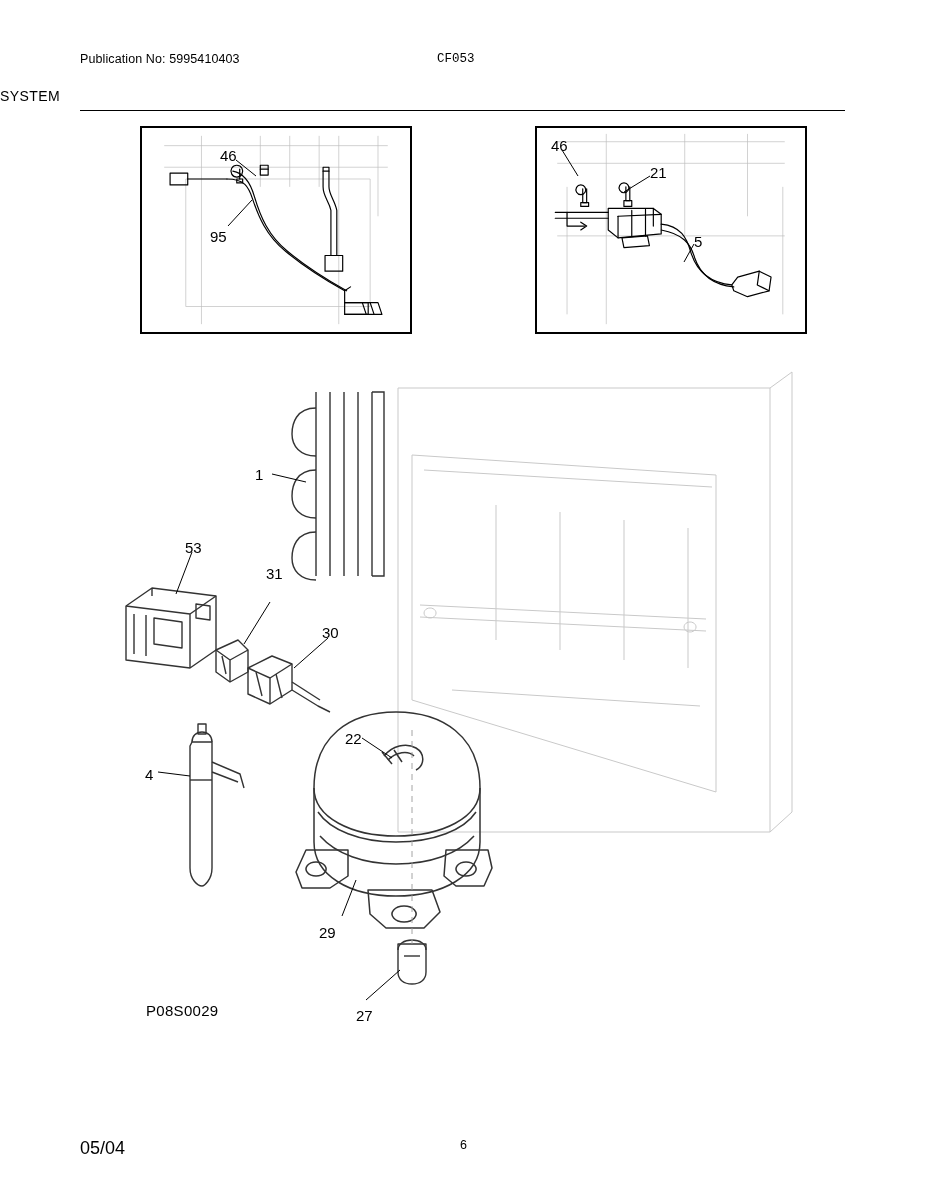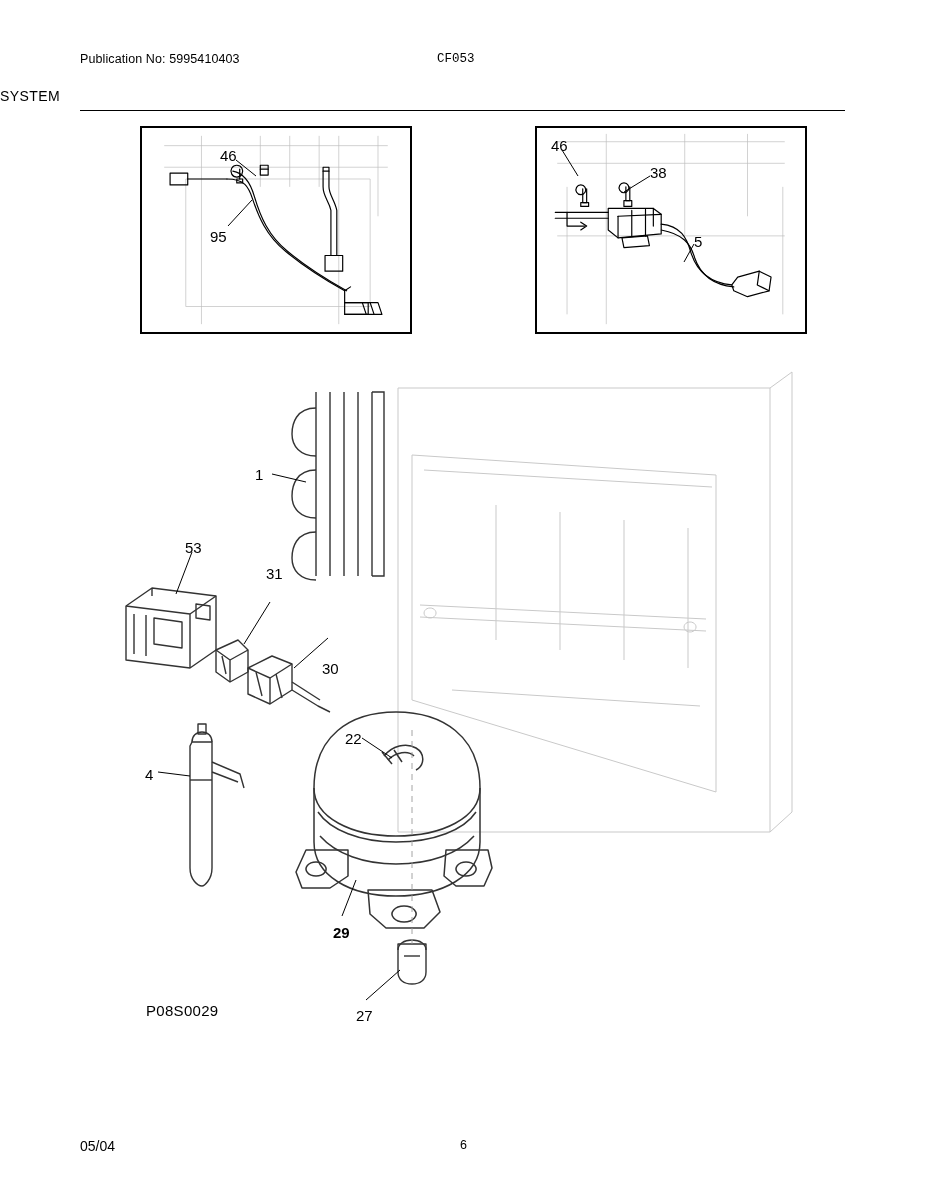--- a/index.html
+++ b/index.html
@@ -50,21 +50,21 @@
     left: 80px;
     top: 110px;
     width: 765px;
     height: 1px;
     background: #000;
   }
   .footer-date {
     position: absolute;
     left: 80px;
     top: 1138px;
-    font-size: 14px;
+    font-size: 18px;
   }
   .footer-page {
     position: absolute;
     left: 0;
     right: 0;
     top: 1138px;
     text-align: center;
     font-size: 12.5px;
   }
   .dwg-code {
@@ -303,29 +303,29 @@
       <path d="M362 738 L392 758"></path>
       <path d="M158 772 L190 776"></path>
       <path d="M342 916 L356 880"></path>
       <path d="M366 1000 L400 970"></path>
     </g>
   </svg>
 
   <div class="callout" style="left:220px; top:148px;">46</div>
   <div class="callout" style="left:210px; top:229px;">95</div>
   <div class="callout" style="left:551px; top:138px;">46</div>
-  <div class="callout" style="left:650px; top:165px;">38</div>
+  <div class="callout" style="left:650px; top:165px;">21</div>
   <div class="callout" style="left:694px; top:234px;">5</div>
 
   <div class="callout" style="left:255px; top:467px;">1</div>
   <div class="callout" style="left:185px; top:540px;">53</div>
   <div class="callout" style="left:266px; top:566px;">31</div>
-  <div class="callout" style="left:322px; top:625px;margin-top:36px;">30</div>
+  <div class="callout" style="left:322px; top:625px;">30</div>
   <div class="callout" style="left:345px; top:731px;">22</div>
   <div class="callout" style="left:145px; top:767px;">4</div>
-  <div class="callout" style="left:333px; top:925px;font-weight:bold;">29</div>
+  <div class="callout" style="left:319px; top:925px;">29</div>
   <div class="callout" style="left:356px; top:1008px;">27</div>
 
   <div class="dwg-code">P08S0029</div>
   <div class="footer-date">05/04</div>
   <div class="footer-page">6</div>
 
 </div>
 
 </body></html>

